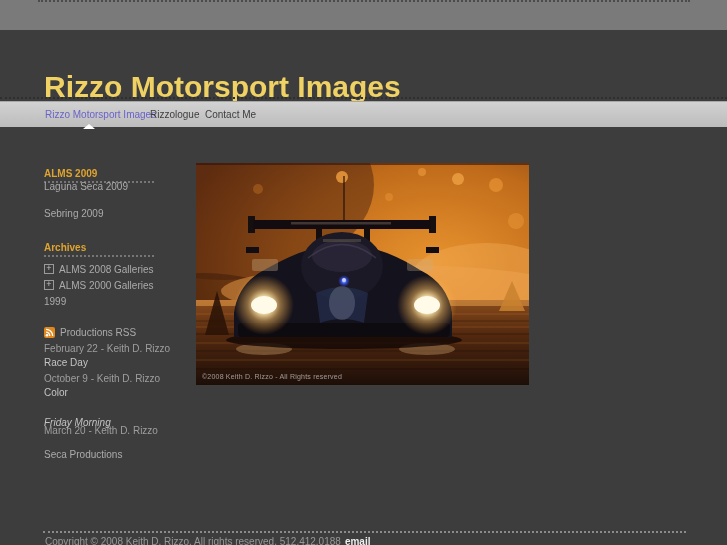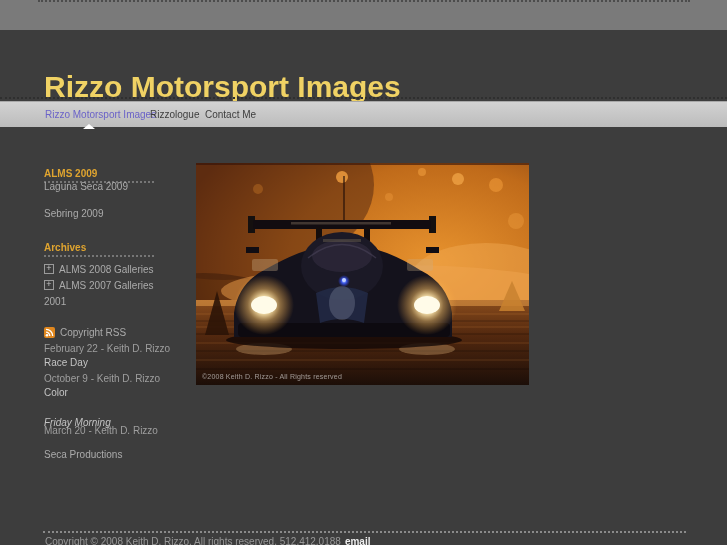--- a/index.html
+++ b/index.html
@@ -53,32 +53,32 @@
 <div class="nav-arrow"></div>
 
 <div class="sb sb-heading" style="top:168px;">ALMS 2009</div>
 <div class="sb-dots" style="top:181px;"></div>
 <div class="sb sb-link" style="top:181px;">Laguna Seca 2009</div>
 <div class="sb sb-link" style="top:208px;text-align:right;">Sebring 2009</div>
 
 <div class="sb sb-heading" style="top:242px;">Archives</div>
 <div class="sb-dots" style="top:255px;"></div>
 <div class="sb" style="top:264px;"><span class="treebox"></span><span class="sb-link">ALMS 2008 Galleries</span></div>
-<div class="sb" style="top:280px;"><span class="treebox"></span><span class="sb-link">ALMS 2007 Galleries</span></div>
-<div class="sb sb-link" style="top:296px;">2001</div>
+<div class="sb" style="top:280px;"><span class="treebox"></span><span class="sb-link">ALMS 2000 Galleries</span></div>
+<div class="sb sb-link" style="top:296px;">1999</div>
 
 <div class="sb" style="top:327px;">
   <span class="rss-ic">
     <svg width="11" height="11" viewBox="0 0 11 11">
       <rect width="11" height="11" rx="2" fill="#e0871e"></rect>
       <circle cx="3" cy="8.2" r="1.3" fill="#ffffff"></circle>
       <path d="M2 5.2 A3.8 3.8 0 0 1 5.8 9" stroke="#ffffff" stroke-width="1.3" fill="none"></path>
       <path d="M2 2.3 A6.7 6.7 0 0 1 8.7 9" stroke="#ffffff" stroke-width="1.3" fill="none"></path>
     </svg>
-  </span><span class="sb-link">Copyright RSS</span>
+  </span><span class="sb-link">Productions RSS</span>
 </div>
 
 <div class="sb post-date" style="top:343px;">February 22 - Keith D. Rizzo</div>
 <div class="sb post-title" style="top:357px;">Race Day</div>
 <div class="sb post-date" style="top:373px;">October 9 - Keith D. Rizzo</div>
 <div class="sb post-title" style="top:387px;">Color</div>
 <div class="sb post-date" style="top:425px;">March 20 - Keith D. Rizzo</div>
 <div class="sb post-title" style="top:417px;font-style:italic;">Friday Morning</div>
 
 <div class="sb sb-link" style="top:449px;">Seca Productions</div>

